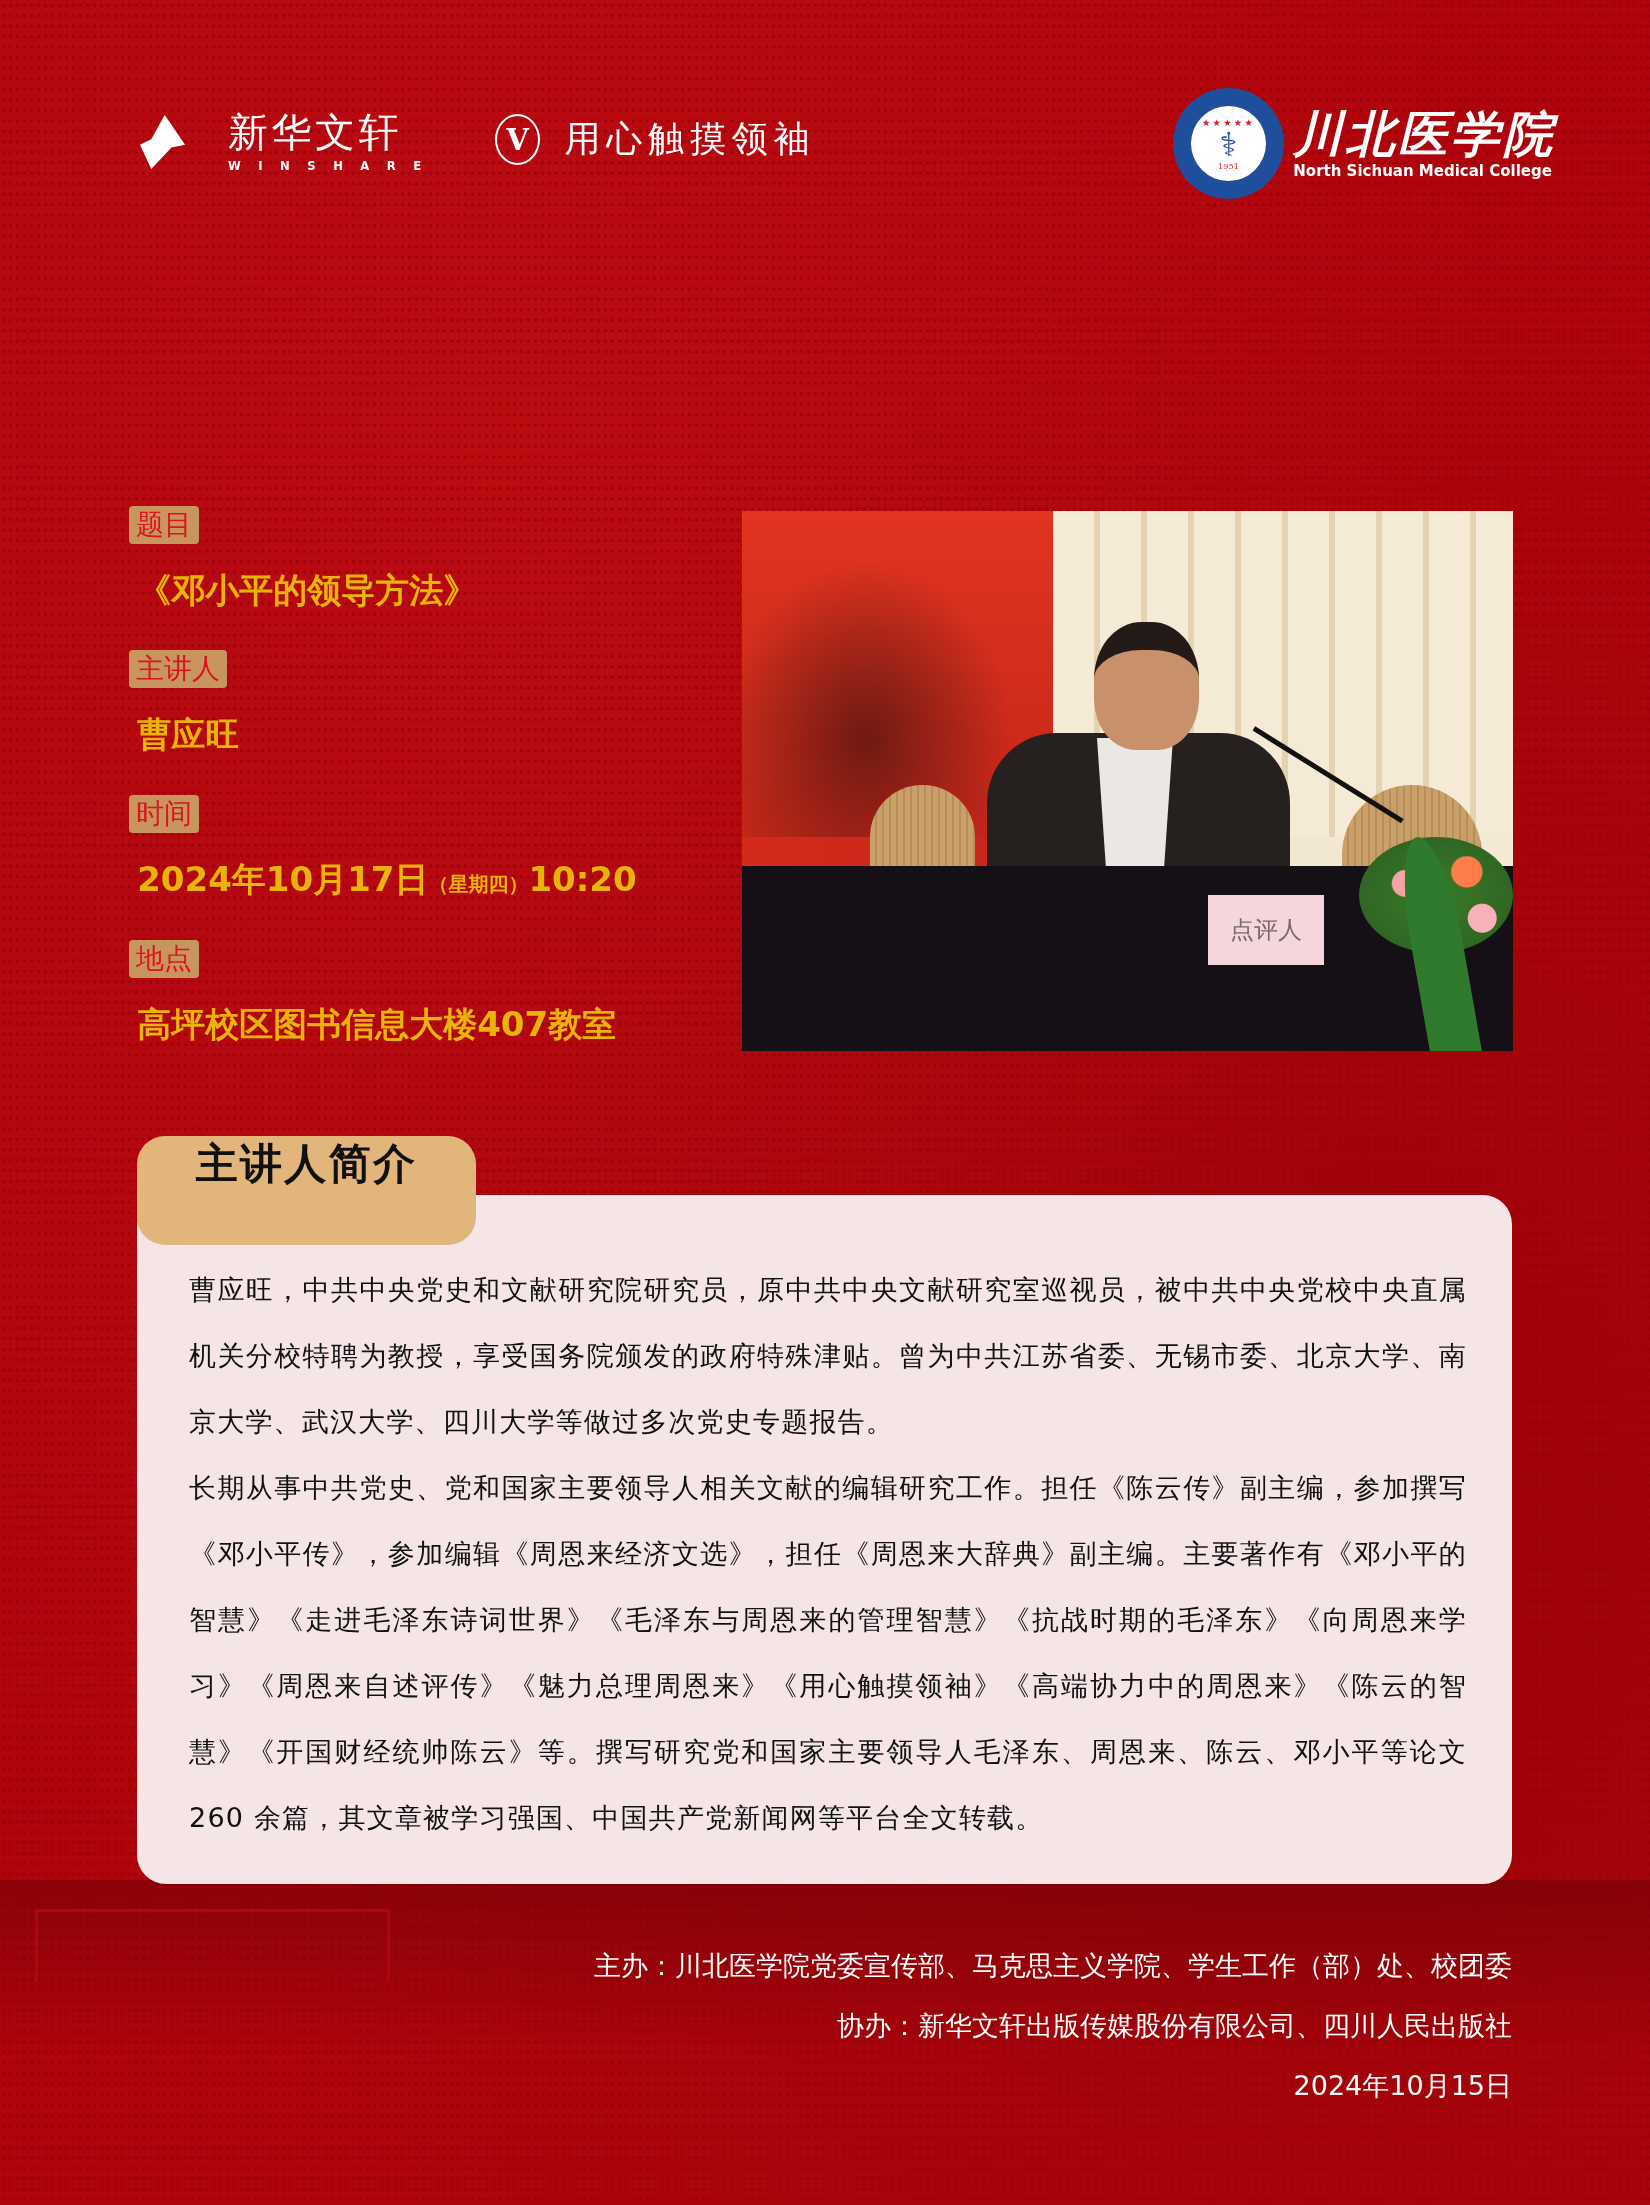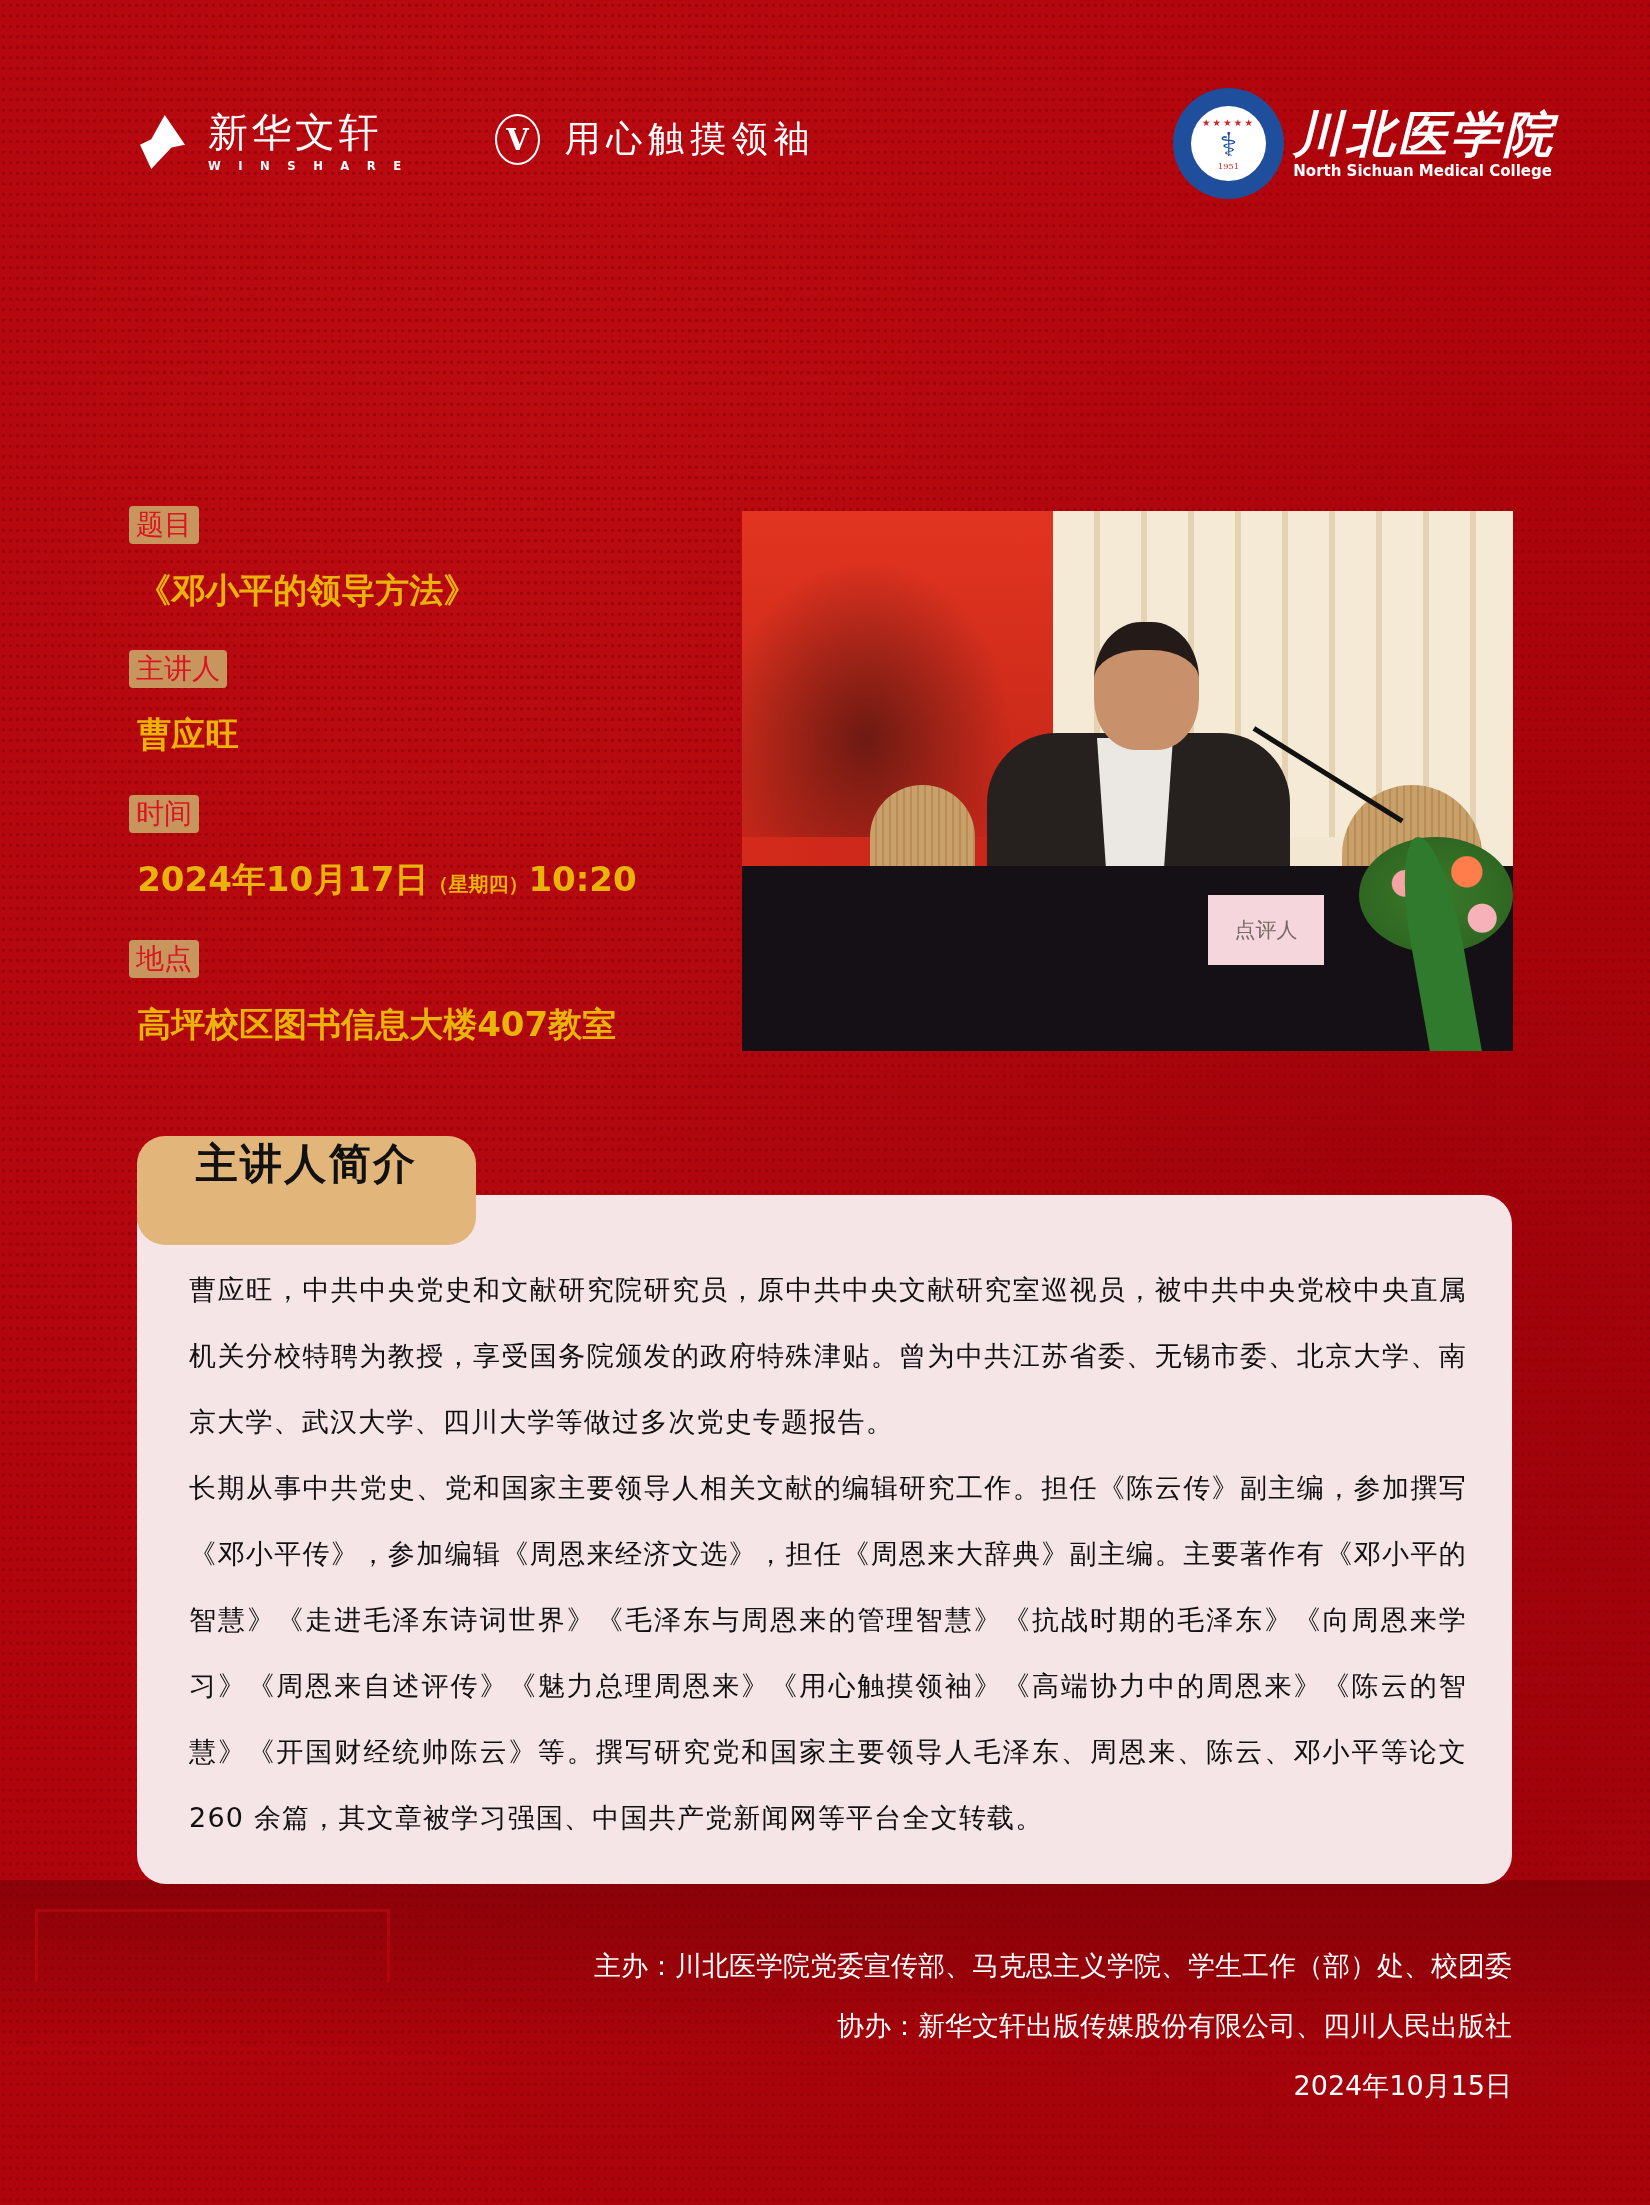--- a/index.html
+++ b/index.html
@@ -16,21 +16,21 @@
   .bg-building {
     position: absolute; left: 0; top: 1880px; width: 1650px; height: 175px;
     background:
       linear-gradient(to bottom, rgba(110,0,5,0.55), rgba(110,0,5,0.0));
   }
   .bg-building::before {
     content: ""; position: absolute; left: 35px; top: 29px; width: 349px; height: 70px;
     border: 3.5px solid rgba(200,10,20,0.5); border-bottom: none;
   }
   
-  .logo-winshare { position: absolute; left: 140px; top: 111px; display: flex; align-items: center; }
+  .logo-winshare { position: absolute; left: 140px; top: 111px; display: flex; align-items: center; gap: 20px; }
   .winshare-mark { width: 45px; height: 54px; background: #fff; clip-path: polygon(55% 0, 100% 55%, 70% 60%, 25% 100%, 0 55%, 25% 45%); margin-right: 23px; }
   .winshare-text { color: #fff; }
   .winshare-cn { font-size: 40px; letter-spacing: 3.5px; line-height: 42px; font-weight: 400; }
   .winshare-en { font-size: 11.6px; letter-spacing: 17.5px; line-height: 14px; margin-top: 6px; font-weight: bold; }
   .logo-scpph { position: absolute; left: 495px; top: 114px; display: flex; align-items: center; }
   .scpph-mark { width: 45px; height: 51px; border: 2.9px solid #fff; border-radius: 50%; display: flex; align-items: center; justify-content: center; color: #fff; font-weight: bold; font-size: 29px; margin-right: 24.5px; box-sizing: border-box; font-family: "DejaVu Serif", serif; }
   .scpph-text { color: #fff; font-size: 36px; letter-spacing: 5.8px; font-family: "DejaVu Serif", "Liberation Serif", serif; }
   .logo-nsmc { position: absolute; left: 1173px; top: 88px; display: flex; align-items: center; }
   .nsmc-emblem { width: 111px; height: 111px; border-radius: 50%; background: #1f4f9c; position: relative; display: flex; align-items: center; justify-content: center; }
   .nsmc-inner { width: 75px; height: 75px; border-radius: 50%; background: #fff; display: flex; flex-direction: column; align-items: center; justify-content: center; color: #1f4f9c; }
@@ -68,21 +68,21 @@
   .photo .curtain { position: absolute; left: 311px; top: 0; width: 459px; height: 326px;
     background: repeating-linear-gradient(to right, #f4ead5 0 41px, #e3d3b2 41px 47px); }
   .photo .red-bg { position: absolute; left: 0; top: 0; width: 311px; height: 326px;
     background: radial-gradient(ellipse at 40% 70%, #6e1a12, transparent 55%), linear-gradient(#e23420, #c32619); }
   .photo .table { position: absolute; left: 0; top: 355px; width: 771px; height: 185px; background: #141016; }
   .photo .person { position: absolute; left: 227px; top: 111px; width: 326px; height: 326px; }
   .photo .head { position: absolute; left: 125px; top: 0; width: 105px; height: 128px; border-radius: 45% 45% 40% 40%; background: #c8916b; border-top: 28px solid #241b19; box-sizing: border-box; }
   .photo .suit { position: absolute; left: 17.5px; top: 111px; width: 303px; height: 245px; background: #26211f; border-radius: 70px 70px 11.6px 11.6px; }
   .photo .shirt { position: absolute; left: 128px; top: 116px; width: 76px; height: 221px; background: #ebe8e4; clip-path: polygon(0 0, 100% 0, 80% 100%, 20% 100%); }
   .photo .chair { position: absolute; top: 274px; width: 105px; height: 116px; border-radius: 52px 52px 0 0; background: repeating-linear-gradient(to right, #c9a06a 0 4.7px, #b88d58 4.7px 7px); }
-  .photo .nameplate { position: absolute; left: 466px; top: 384px; width: 116px; height: 70px; background: #f5d6dc; display: flex; align-items: center; justify-content: center; color: #7a6a66; font-size: 21px; font-family: "DejaVu Serif", serif; }
+  .photo .nameplate { position: absolute; left: 466px; top: 384px; width: 116px; height: 70px; background: #f5d6dc; display: flex; align-items: center; justify-content: center; color: #7a6a66; font-size: 24px; font-family: "DejaVu Serif", serif; }
   .photo .flowers { position: absolute; left: 617px; top: 326px; width: 154px; height: 116px; border-radius: 50%;
     background: radial-gradient(circle at 30% 40%, #f4a4a4 0 12.8px, transparent 14px), radial-gradient(circle at 70% 30%, #ff7d4a 0 15px, transparent 16.3px), radial-gradient(circle at 50% 70%, #f2d34a 0 11.6px, transparent 12.8px), radial-gradient(circle at 80% 70%, #f7b1b8 0 14px, transparent 15px), radial-gradient(#3b7a2a, #2a5f1f); }
   .photo .leaf { position: absolute; left: 669px; top: 326px; width: 52px; height: 214px; background: #2f7a2c; transform: skewX(10deg); border-radius: 50% 50% 0 0; }
   .photo .mic { position: absolute; left: 512px; top: 215px; width: 175px; height: 4.7px; background: #111; transform: rotate(32deg); transform-origin: left center; }
   
   .bio-card {
     position: absolute; left: 137px; top: 1195px; width: 1375px; height: 689px;
     background: #f6e5e7; border-radius: 29px;
   }
   .bio-tab {

